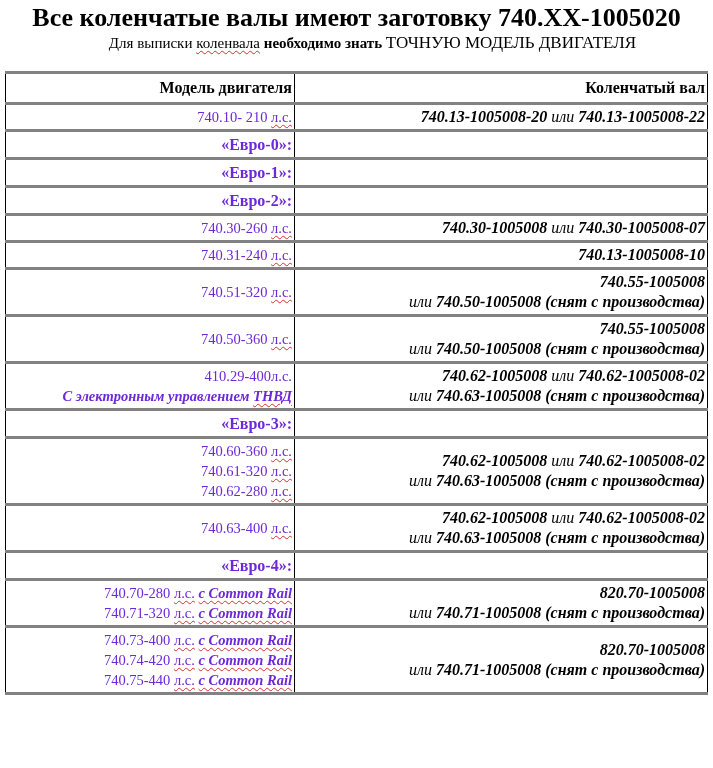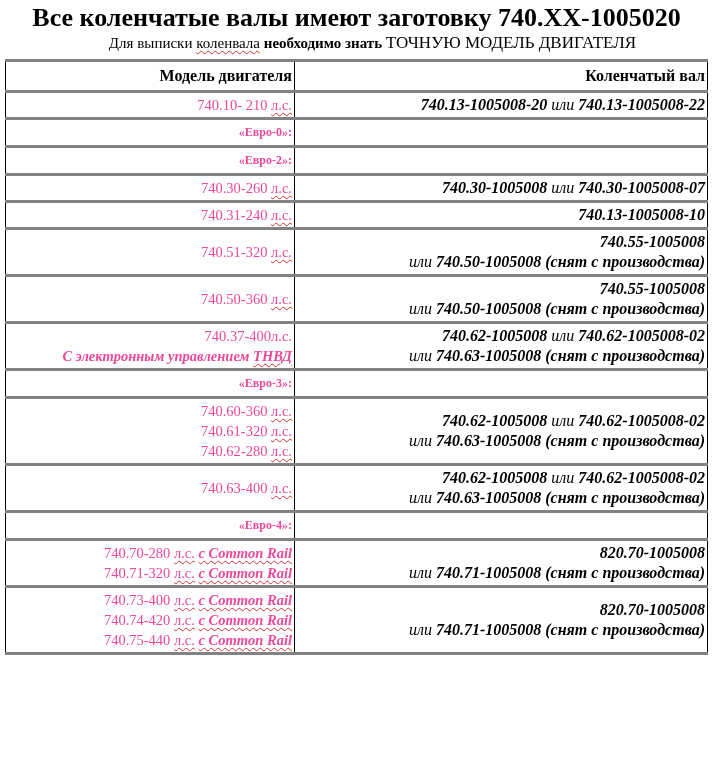--- a/index.html
+++ b/index.html
@@ -12,21 +12,21 @@
     text-align:center;
     font-weight:bold;
     font-size:26px;
     margin:3px 0 0 0;
     line-height:30px;
     white-space:nowrap;
   }
   .subtitle {
     text-align:center;
     font-size:15px;
-    margin:0 0 6px 0;
+    margin:0 0 18px 0;
     line-height:19px;
     padding-left:32px;
   }
   .subtitle .bold { font-weight:bold; }
   .subtitle .caps { font-size:17px; }
   table {
     border-collapse:collapse;
     margin-left:5px;
     width:703px;
     table-layout:fixed;
@@ -35,33 +35,33 @@
   th, td {
     border-top:3px solid #828282;
     border-bottom:3px solid #828282;
     border-left:1px solid #000;
     border-right:1px solid #000;
     text-align:right;
     vertical-align:middle;
     padding:2px 2px;
   }
   th { font-size:16px; font-weight:bold; height:24px; }
-  .model-cell { font-size:14.5px; color:#ec4899; }
+  .model-cell { font-size:14.5px; color:#6d28d9; }
   .shaft-cell { font-size:16px;font-style:italic; }
   .line { line-height:20px; }
   .b { font-weight:bold; }
   .i { font-style:italic; }
   .w {
     text-decoration-line:underline;
     text-decoration-style:wavy;
     text-decoration-color:#cc3333;
     text-decoration-thickness:1px;
     text-underline-offset:2px;
   }
-  td.section-cell .line { font-weight:bold; font-size:12px; line-height:21px; }
+  td.section-cell .line { font-weight:bold; font-size:16px; line-height:21px; }
 </style>
 </head>
 <body>
 
 <div class="title">Все коленчатые валы имеют заготовку 740.XX-1005020</div>
 
 <div class="subtitle"><span>Для выписки </span><span class="w">коленвала</span><span class="bold"> необходимо знать </span><span class="caps">ТОЧНУЮ МОДЕЛЬ ДВИГАТЕЛЯ</span></div>
 
 <table>
   <colgroup>
@@ -84,20 +84,26 @@
         </td>
       </tr>
       <tr>
         <td class="model-cell section-cell">
           <div class="line"><span class="b">«Евро-0»:</span></div>
         </td>
         <td class="shaft-cell">&nbsp;</td>
       </tr>
       <tr>
         <td class="model-cell section-cell">
+          <div class="line"><span class="b">«Евро-1»:</span></div>
+        </td>
+        <td class="shaft-cell">&nbsp;</td>
+      </tr>
+      <tr>
+        <td class="model-cell section-cell">
           <div class="line"><span class="b">«Евро-2»:</span></div>
         </td>
         <td class="shaft-cell">&nbsp;</td>
       </tr>
       <tr>
         <td class="model-cell">
           <div class="line"><span>740.30-260 </span><span class="w">л.с.</span></div>
         </td>
         <td class="shaft-cell">
           <div class="line"><span class="b">740.30-1005008</span><span> или </span><span class="b">740.30-1005008-07</span></div>
@@ -124,21 +130,21 @@
         <td class="model-cell">
           <div class="line"><span>740.50-360 </span><span class="w">л.с.</span></div>
         </td>
         <td class="shaft-cell">
           <div class="line"><span class="b">740.55-1005008</span></div>
           <div class="line"><span>или </span><span class="b">740.50-1005008 (снят с производства)</span></div>
         </td>
       </tr>
       <tr>
         <td class="model-cell">
-          <div class="line"><span>740.37-400л.с.</span></div>
+          <div class="line"><span>410.29-400л.с.</span></div>
           <div class="line"><span class="b i">С электронным управлением </span><span class="b i w">ТНВД</span></div>
         </td>
         <td class="shaft-cell">
           <div class="line"><span class="b">740.62-1005008</span><span> или </span><span class="b">740.62-1005008-02</span></div>
           <div class="line"><span>или </span><span class="b">740.63-1005008 (снят с производства)</span></div>
         </td>
       </tr>
       <tr>
         <td class="model-cell section-cell">
           <div class="line"><span class="b">«Евро-3»:</span></div>

